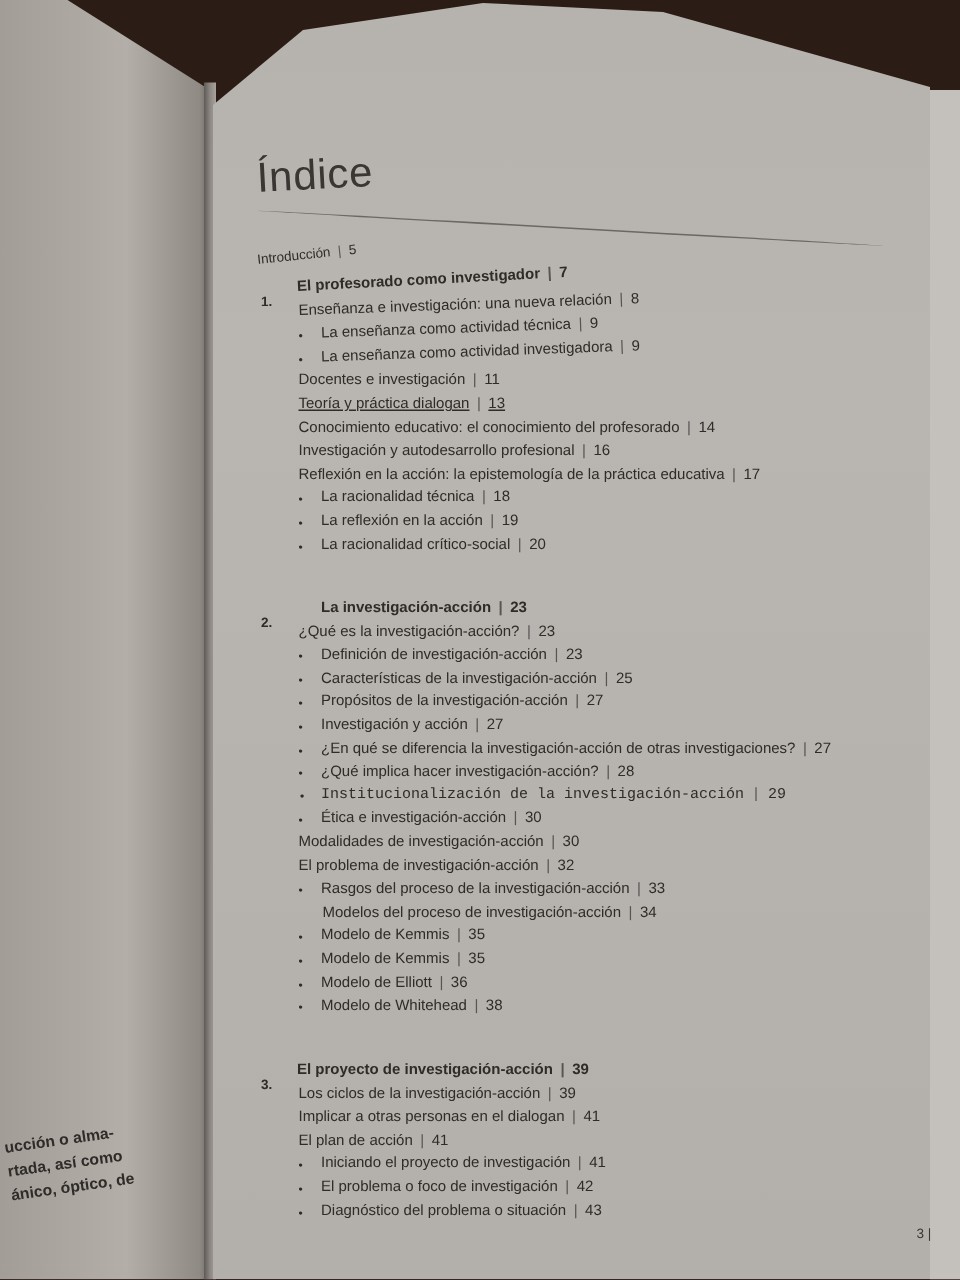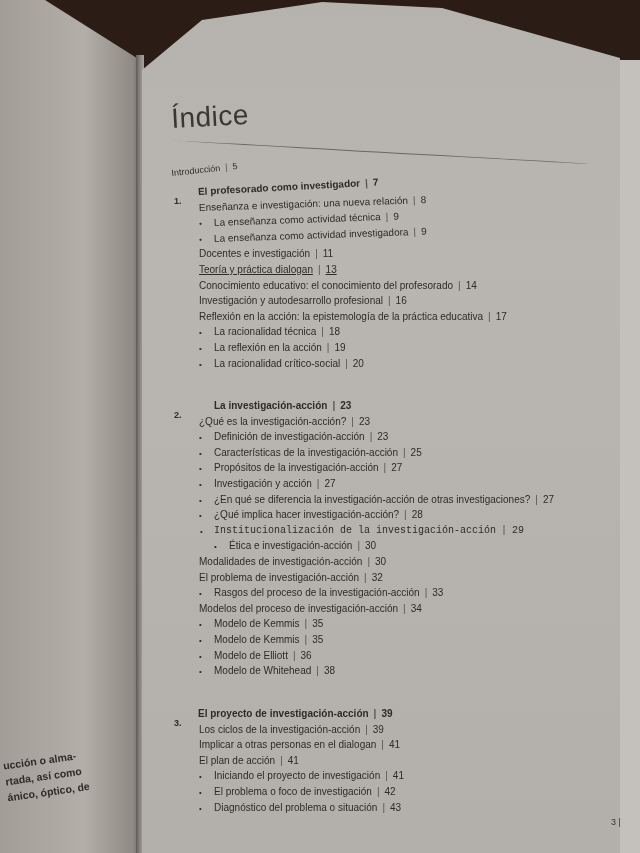--- a/index.html
+++ b/index.html
@@ -97,25 +97,25 @@
     <div class="row" style="left: 174px; top: 410px; font-size: 9px; font-weight: bold;">2.</div>
     <div class="row bold" style="left: 214px; top: 400px;"><span>La investigación-acción</span><span class="sep">|</span><span>23</span></div>
     <div class="row" style="left: 199px; top: 415.6px;"><span>¿Qué es la investigación-acción?</span><span class="sep">|</span><span>23</span></div>
     <div class="row bullet" style="left: 214px; top: 431.2px;"><span>Definición de investigación-acción</span><span class="sep">|</span><span>23</span></div>
     <div class="row bullet" style="left: 214px; top: 446.8px;"><span>Características de la investigación-acción</span><span class="sep">|</span><span>25</span></div>
     <div class="row bullet" style="left: 214px; top: 462.4px;"><span>Propósitos de la investigación-acción</span><span class="sep">|</span><span>27</span></div>
     <div class="row bullet" style="left: 214px; top: 478px;"><span>Investigación y acción</span><span class="sep">|</span><span>27</span></div>
     <div class="row bullet" style="left: 214px; top: 493.6px;"><span>¿En qué se diferencia la investigación-acción de otras investigaciones?</span><span class="sep">|</span><span>27</span></div>
     <div class="row bullet" style="left: 214px; top: 509.2px;"><span>¿Qué implica hacer investigación-acción?</span><span class="sep">|</span><span>28</span></div>
     <div class="row bullet" style="left: 214px; top: 524.8px; font-family: Liberation Mono, monospace;"><span>Institucionalización de la investigación-acción</span><span class="sep">|</span><span>29</span></div>
-    <div class="row bullet" style="left: 229px; top: 540.4px;"><span>Ética e investigación-acción</span><span class="sep">|</span><span>30</span></div>
+    <div class="row bullet" style="left: 214px; top: 540.4px;"><span>Ética e investigación-acción</span><span class="sep">|</span><span>30</span></div>
     <div class="row" style="left: 199px; top: 556px;"><span>Modalidades de investigación-acción</span><span class="sep">|</span><span>30</span></div>
     <div class="row" style="left: 199px; top: 571.6px;"><span>El problema de investigación-acción</span><span class="sep">|</span><span>32</span></div>
     <div class="row bullet" style="left: 214px; top: 587.2px;"><span>Rasgos del proceso de la investigación-acción</span><span class="sep">|</span><span>33</span></div>
-    <div class="row" style="left: 199px; top: 602.8px;"><span>Modelos del proceso de investigación-acción</span><span class="sep">|</span><span>34</span></div>
+    <div class="row" style="left: 215px; top: 602.8px;"><span>Modelos del proceso de investigación-acción</span><span class="sep">|</span><span>34</span></div>
     <div class="row bullet" style="left: 214px; top: 618.4px;"><span>Modelo de Kemmis</span><span class="sep">|</span><span>35</span></div>
     <div class="row bullet" style="left: 214px; top: 634px;"><span>Modelo de Kemmis</span><span class="sep">|</span><span>35</span></div>
     <div class="row bullet" style="left: 214px; top: 649.6px;"><span>Modelo de Elliott</span><span class="sep">|</span><span>36</span></div>
     <div class="row bullet" style="left: 214px; top: 665.2px;"><span>Modelo de Whitehead</span><span class="sep">|</span><span>38</span></div>
     <div class="row" style="left: 174px; top: 718px; font-size: 9px; font-weight: bold;">3.</div>
     <div class="row bold" style="left: 198px; top: 708px;"><span>El proyecto de investigación-acción</span><span class="sep">|</span><span>39</span></div>
     <div class="row" style="left: 199px; top: 723.6px;"><span>Los ciclos de la investigación-acción</span><span class="sep">|</span><span>39</span></div>
     <div class="row" style="left: 199px; top: 739.2px;"><span>Implicar a otras personas en el dialogan</span><span class="sep">|</span><span>41</span></div>
     <div class="row" style="left: 199px; top: 754.8px;"><span>El plan de acción</span><span class="sep">|</span><span>41</span></div>
     <div class="row bullet" style="left: 214px; top: 770.4px;"><span>Iniciando el proyecto de investigación</span><span class="sep">|</span><span>41</span></div>

